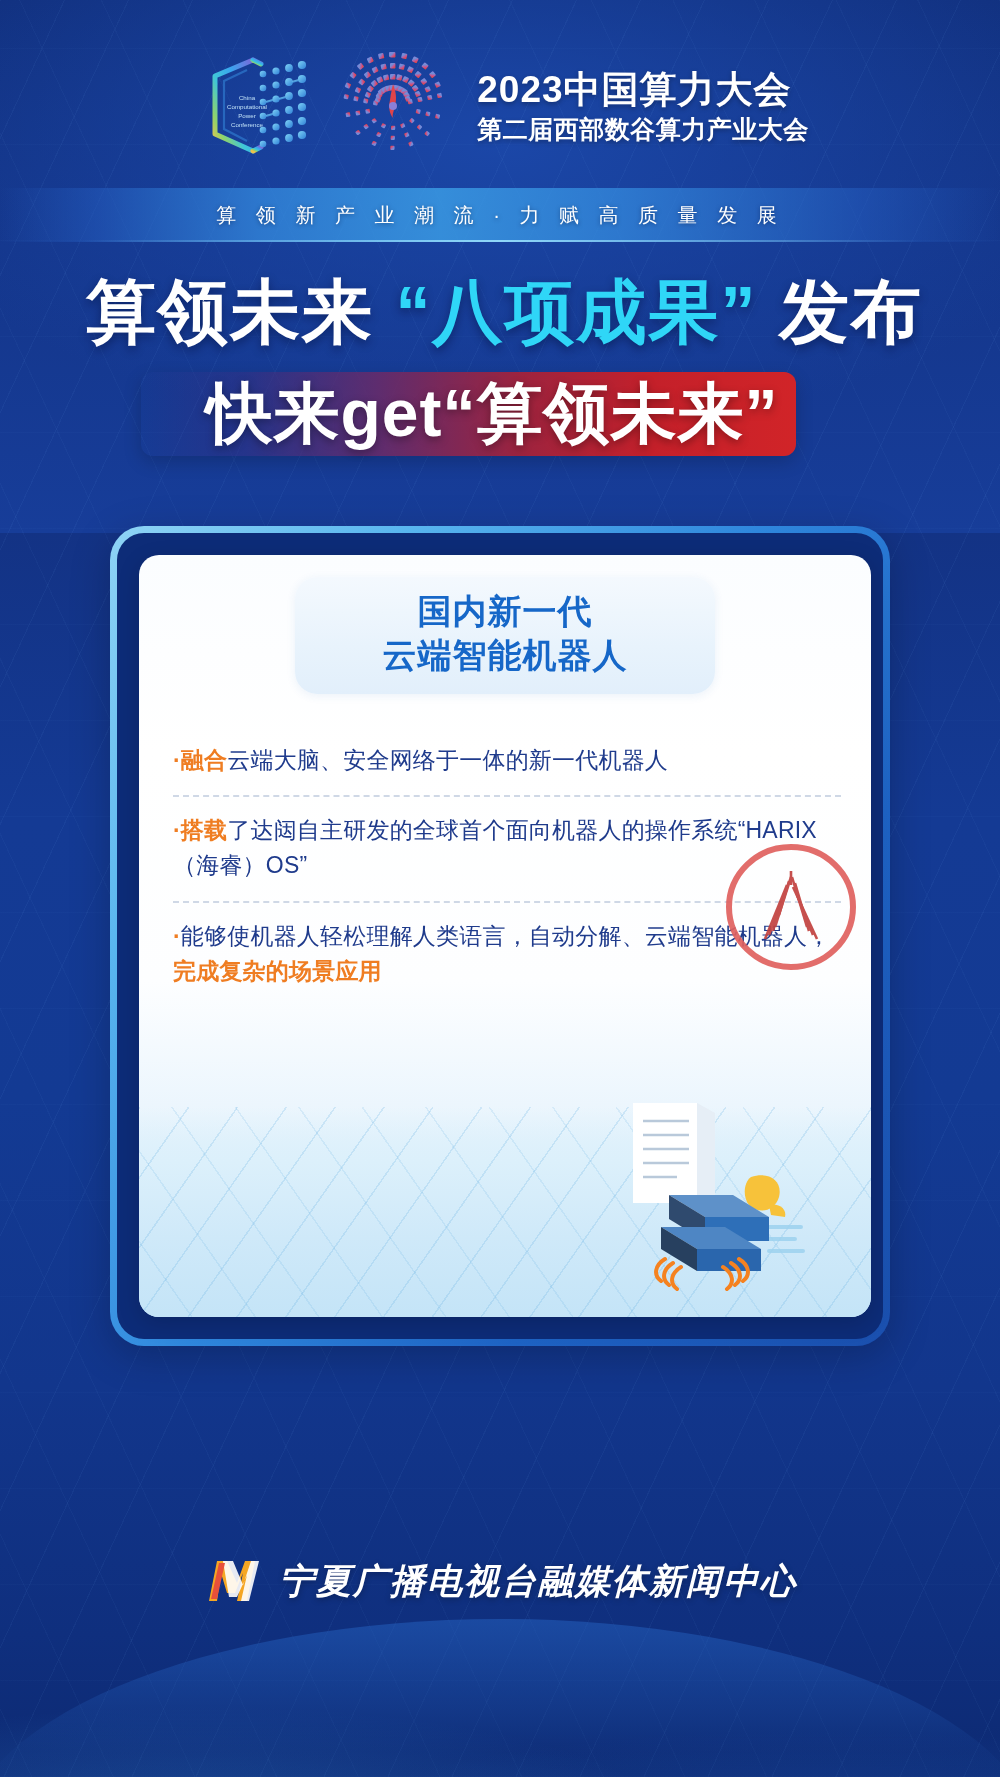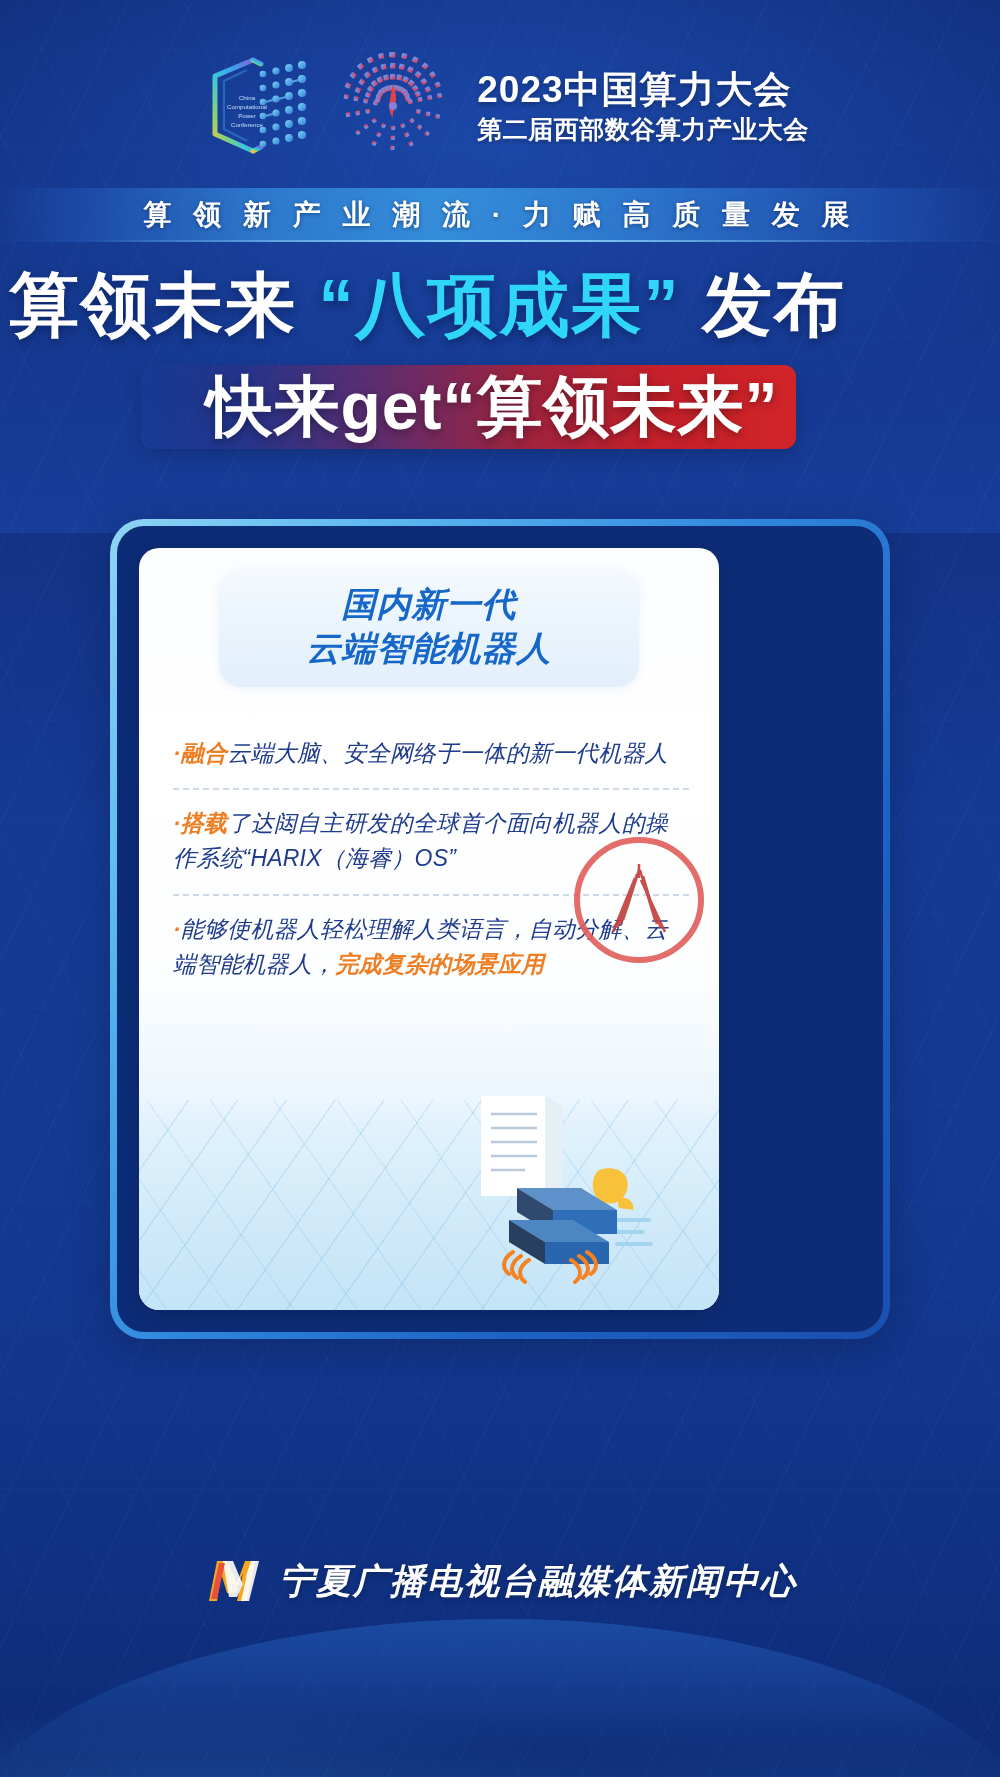--- a/index.html
+++ b/index.html
@@ -75,29 +75,30 @@
       rgba(60,160,232,.80) 44%,
       rgba(52,138,222,.75) 62%,
       rgba(36,92,190,.55) 86%,
       rgba(18,48,126,0) 100%);
   }
   .slogan-bg::after{
     content:""; position:absolute; left:8%; right:8%; bottom:0; height:2px;
     background:linear-gradient(90deg, rgba(140,220,255,0), rgba(160,230,255,.85), rgba(140,220,255,0));
   }
   .slogan{
-    position:relative; color:#ffffff; font-size:28px; font-weight:bold;
+    position:relative; color:#ffffff; font-size:20px; font-weight:normal;
     letter-spacing:7px; text-shadow:0 1px 4px rgba(0,20,60,.5);
     white-space:nowrap;
   }
 
   
   .main-title{
     position:relative; z-index:4;
-    margin-top:25px;
+    margin-top:32px;
+    text-align:center;
     white-space:nowrap;
     padding-left:9px;
   }
   .mt-line1{
     font-size:70px; font-weight:bold; line-height:1.05;
     letter-spacing:2px;
   }
   .mt-w{ color:#ffffff; text-shadow:0 4px 10px rgba(0,10,50,.45); }
   .mt-c{ color:#2fd6f7; text-shadow:0 4px 10px rgba(0,10,50,.45); }
 
@@ -131,26 +132,25 @@
     width:780px; height:820px;
     border-radius:34px;
     border:7px solid transparent;
     background:
       linear-gradient(#0d2c78,#0d2c78) padding-box,
       linear-gradient(125deg,#8fd4f5 0%,#59b6ef 22%,#2f87dd 48%,#1e63c4 72%,#1a4fae 100%) border-box;
     box-shadow:0 10px 40px rgba(0,0,0,.22);
   }
   .card-inner{
     position:absolute; left:22px; top:22px;
-    width:580px; height:762px;
+    width:732px; height:762px;
     border-radius:20px;
     overflow:hidden;
     background:linear-gradient(180deg,#fbfdff 0%,#ffffff 26%,#fdfeff 56%,#eaf5fd 74%,#d3ecfa 88%,#c6e6f8 100%);
     box-shadow:0 6px 22px rgba(0,0,0,.16);
-    font-style:italic;
   }
   
   .illus-band{
     position:absolute; left:0; right:0; bottom:0; height:210px;
     background:linear-gradient(180deg, rgba(222,242,252,0) 0%, #dcf0fb 26%, #cfe9f9 62%, #c4e4f7 100%);
     overflow:hidden;
   }
   .illus-band::before{
     content:""; position:absolute; inset:0;
     background-image:

